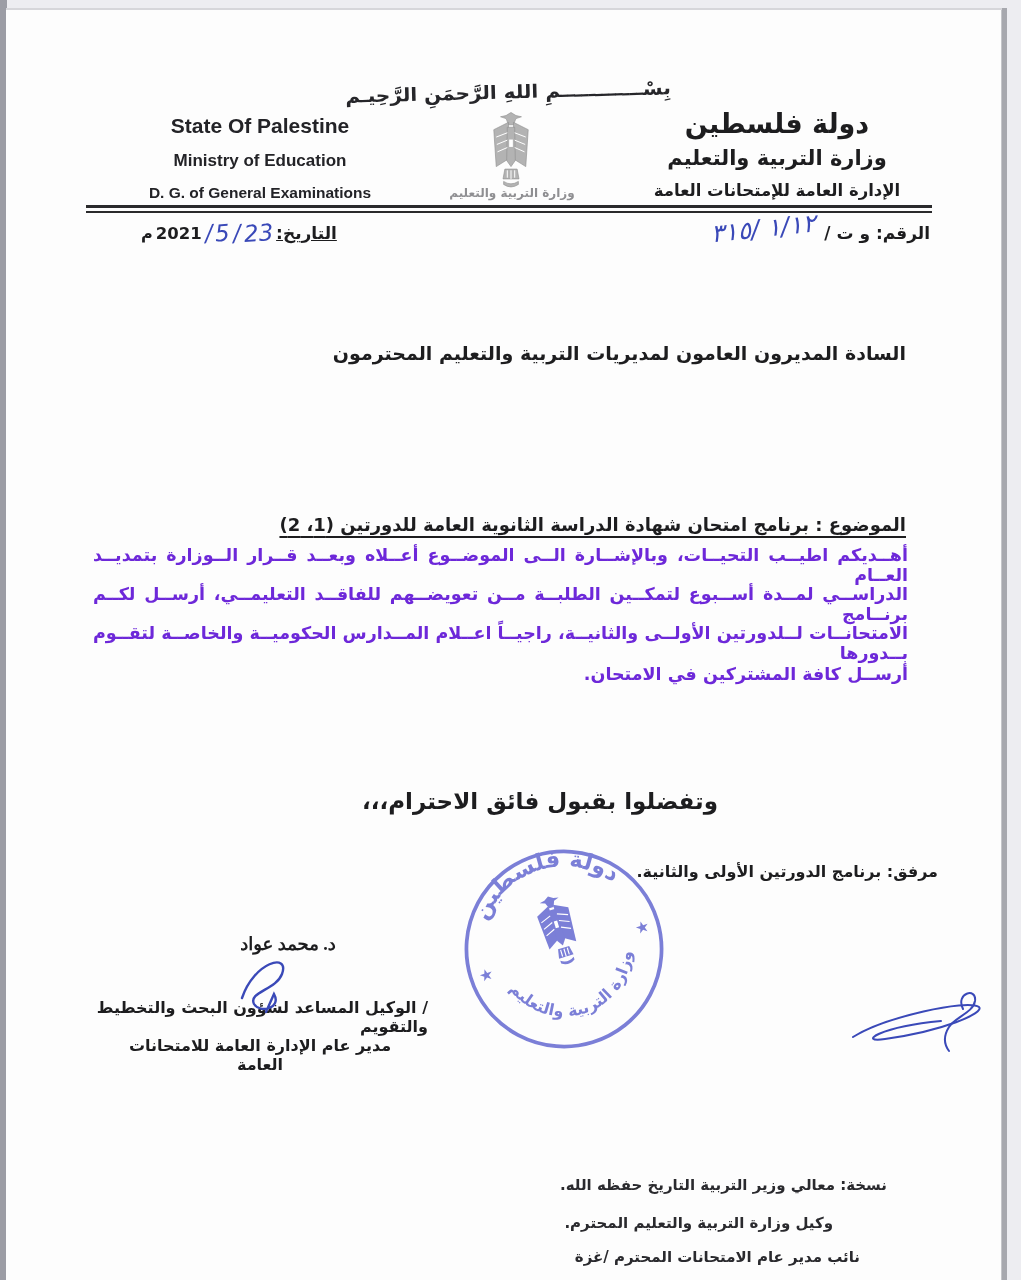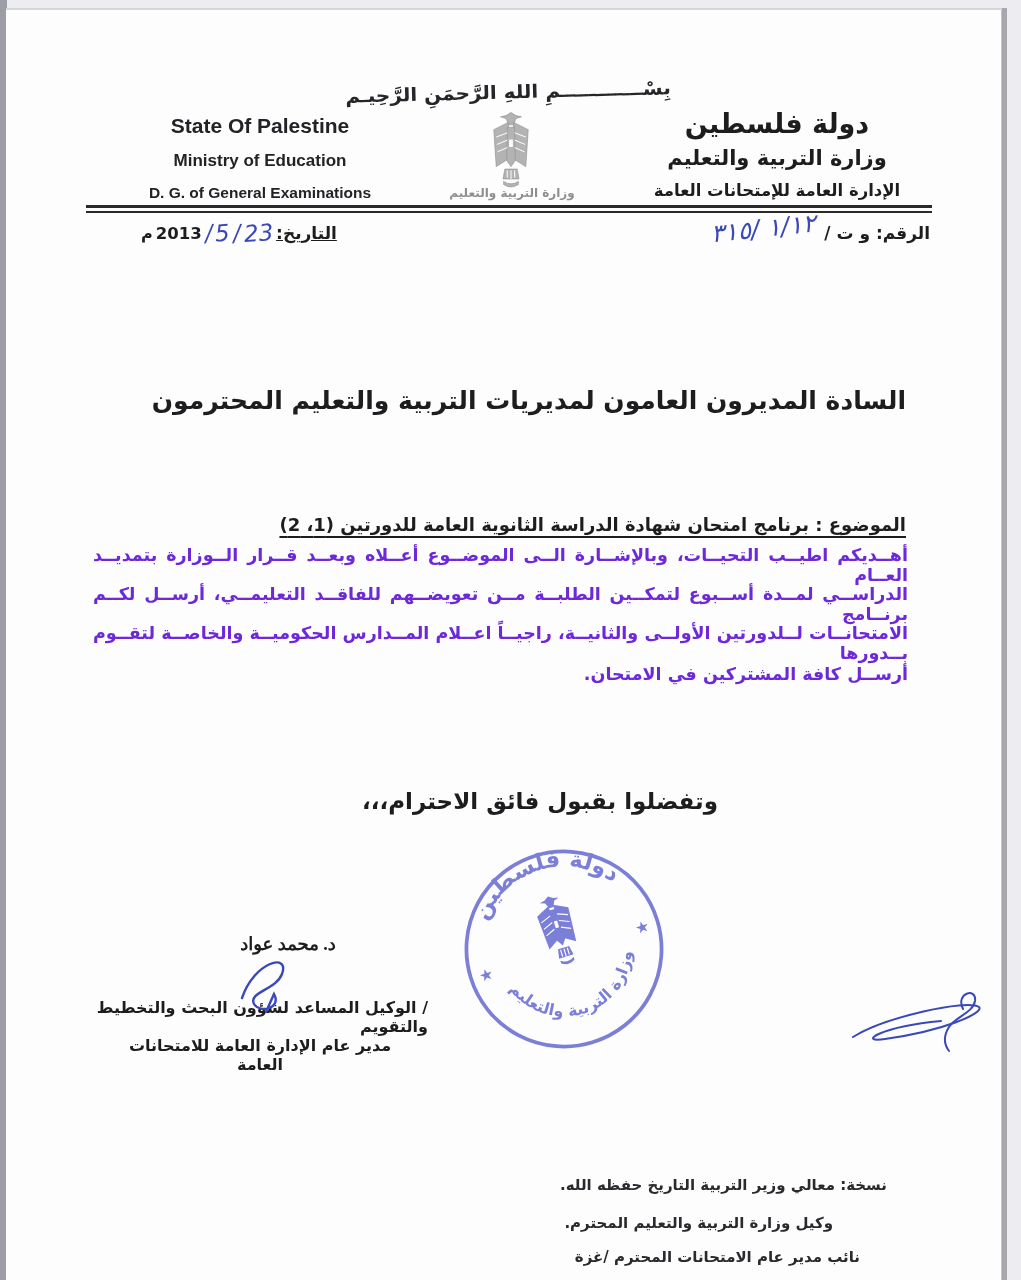--- a/index.html
+++ b/index.html
@@ -35,21 +35,21 @@
   .refrow .lbl{font-size:17px;font-weight:bold;white-space:nowrap;}
   .daterow{left:135px;top:212px;display:flex;direction:rtl;align-items:center;gap:3px;}
   .daterow .lbl{font-size:17px;font-weight:bold;text-decoration:underline;}
   .hw{color:#3a49b8;font-style:italic;}
   .hw-ref{font-size:25px;font-weight:500;transform:rotate(-6deg) translateY(-4px);
     direction:ltr;unicode-bidi:bidi-override;letter-spacing:2px;}
   .hw-d{font-size:23px;font-weight:500;transform:rotate(-4deg);}
   .pr-year{font-size:16.5px;font-weight:600;}
   .pr-era{font-size:16px;font-weight:600;}
   
-  .addressee{right:96px;top:334px;font-size:25px;font-weight:bold;direction:rtl;margin-top:44px;}
+  .addressee{right:96px;top:334px;font-size:19px;font-weight:bold;direction:rtl;}
   .subject{right:96px;top:486px;font-size:18px;font-weight:bold;direction:rtl;
     text-decoration:underline;text-underline-offset:5px;text-decoration-thickness:1.5px;margin-top:20px;}
   .bodyline{left:87px;width:815px;direction:rtl;font-size:17.5px;font-weight:600;
     text-align:justify;text-align-last:justify;color:#6d28d9;}
   .bl1{top:537px;padding-right:20px;}
   .bl2{top:576px;}
   .bl3{top:615px;}
   .bl4{top:656px;text-align:right;text-align-last:right;}
   .closing{left:284px;top:780px;width:500px;text-align:center;font-size:23px;font-weight:bold;direction:rtl;}
   .attach{right:64px;top:854px;font-size:16px;font-weight:bold;direction:rtl;z-index:2;}
@@ -110,37 +110,38 @@
     <span class="lbl">الرقم: و ت /</span>
     <span class="hw hw-ref">٣١٥/ ١/١٢</span>
   </div>
 
   <div class="abs daterow">
     <span class="lbl">التاريخ:</span>
     <span class="hw hw-d">23</span>
     <span class="hw hw-d">/</span>
     <span class="hw hw-d">5</span>
     <span class="hw hw-d">/</span>
-    <span class="pr-year">2013</span>
+    <span class="pr-year">2021</span>
     <span class="pr-era">م</span>
   </div>
 
   <div class="abs addressee">السادة المديرون العامون لمديريات التربية والتعليم المحترمون</div>
 
   <div class="abs subject">الموضوع : برنامج امتحان شهادة الدراسة الثانوية العامة للدورتين (1، 2)</div>
 
   <div>
     <div class="abs bodyline bl1">أهــديكم اطيــب التحيــات، وبالإشــارة الــى الموضــوع أعــلاه وبعــد قــرار الــوزارة بتمديــد العــام</div>
     <div class="abs bodyline bl2">الدراســي لمــدة أســبوع لتمكــين الطلبــة مــن تعويضــهم للفاقــد التعليمــي، أرســل لكــم برنــامج</div>
     <div class="abs bodyline bl3">الامتحانــات لــلدورتين الأولــى والثانيــة، راجيــاً اعــلام المــدارس الحكوميــة والخاصــة لتقــوم بــدورها</div>
     <div class="abs bodyline bl4">أرســل كافة المشتركين في الامتحان.</div>
   </div>
 
   <div class="abs closing">وتفضلوا بقبول فائق الاحترام،،،</div>
 
+  <div class="abs attach">مرفق: برنامج الدورتين الأولى والثانية.</div>
 
   <svg class="abs stamp" viewBox="0 0 226 226">
     <defs>
       <path id="arcTop" d="M 25 113 A 88 88 0 0 1 201 113" fill="none"></path>
       <path id="arcBot" d="M 41 113 A 72 72 0 0 0 185 113" fill="none"></path>
     </defs>
     <circle cx="113" cy="113" r="104" fill="none" stroke="#6a6ed2" stroke-width="4"></circle>
     <text font-size="24" font-weight="bold" fill="#6a6ed2" font-family="DejaVu Sans, sans-serif">
       <textPath href="#arcTop" startOffset="50%" text-anchor="middle">دولة فلسطين</textPath>
     </text>

